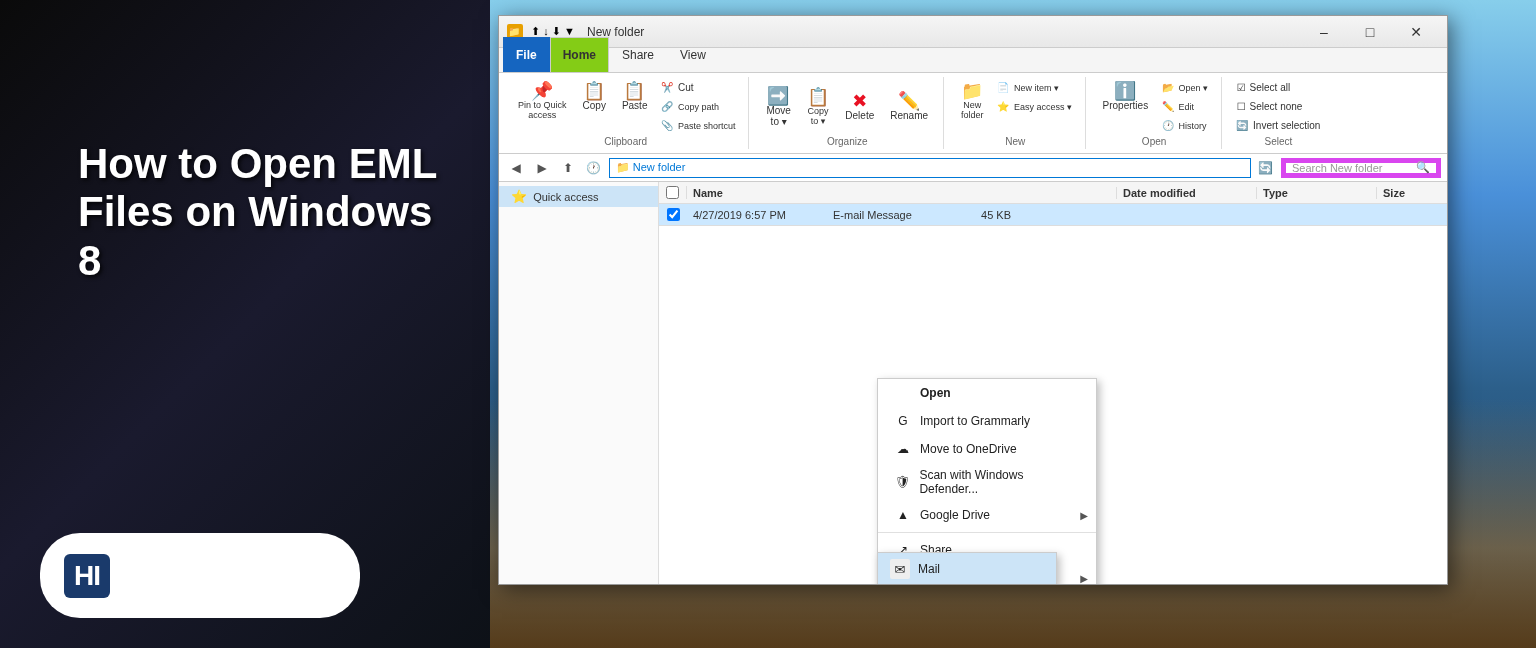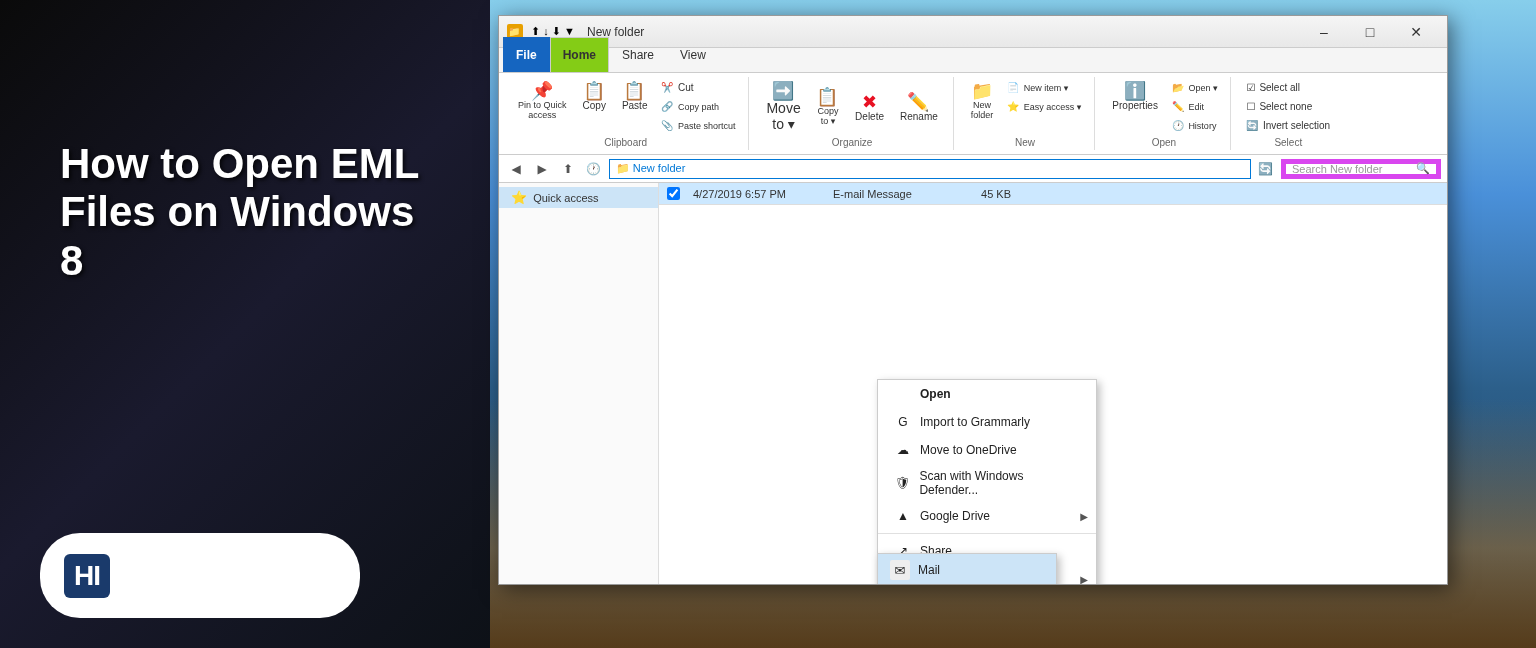--- a/index.html
+++ b/index.html
@@ -30,21 +30,21 @@
       position: absolute;
       right: 0; bottom: 0;
       width: 1050px; height: 250px;
       background: linear-gradient(180deg, transparent 0%, rgba(180,120,40,0.5) 60%, rgba(100,60,10,0.8) 100%);
       z-index: 0;
     }
 
     
     .article-text {
       position: absolute;
-      left: 60px;
+      left: 78px;
       top: 140px;
       z-index: 10;
       color: white;
     }
     .article-title {
       font-size: 42px;
       font-weight: 900;
       line-height: 1.15;
       text-shadow: 2px 2px 4px rgba(0,0,0,0.8);
       max-width: 380px;
@@ -503,21 +503,21 @@
             <button class="ribbon-btn-sm">📎 <span style="font-size:9px;">Paste shortcut</span></button>
           </div>
         </div>
         <span class="ribbon-group-label">Clipboard</span>
       </div>
 
       <div class="ribbon-group">
         <div class="ribbon-group-buttons" style="align-items:center;">
           <button class="ribbon-btn">
             <span class="ribbon-btn-icon">➡️</span>
-            <span style="font-size:14px;">Move<br>to ▾</span>
+            <span style="font-size:10px;">Move<br>to ▾</span>
           </button>
           <button class="ribbon-btn">
             <span class="ribbon-btn-icon">📋</span>
             <span style="font-size:9px;">Copy<br>to ▾</span>
           </button>
           <button class="ribbon-btn">
             <span class="ribbon-btn-icon" style="color:#e81123;">✖</span>
             <span>Delete</span>
           </button>
           <button class="ribbon-btn">
@@ -588,20 +588,29 @@
 
     <div class="sidebar">
       <div class="sidebar-item selected">
         <span class="sidebar-icon">⭐</span>
         <span>Quick access</span>
       </div>
     </div>
 
     <div class="main-content">
 
+      <div class="file-list-header">
+        <div class="col-check">
+          <input type="checkbox" style="">
+        </div>
+        <div class="col-name">Name</div>
+        <div class="col-date">Date modified</div>
+        <div class="col-type">Type</div>
+        <div class="col-size">Size</div>
+      </div>
 
       <div class="file-row">
         <div class="file-row-icon">
           <input type="checkbox" checked="" style="">
         </div>
         <div class="file-row-date">4/27/2019 6:57 PM</div>
         <div class="file-row-type">E-mail Message</div>
         <div class="file-row-size">45 KB</div>
       </div>
 

